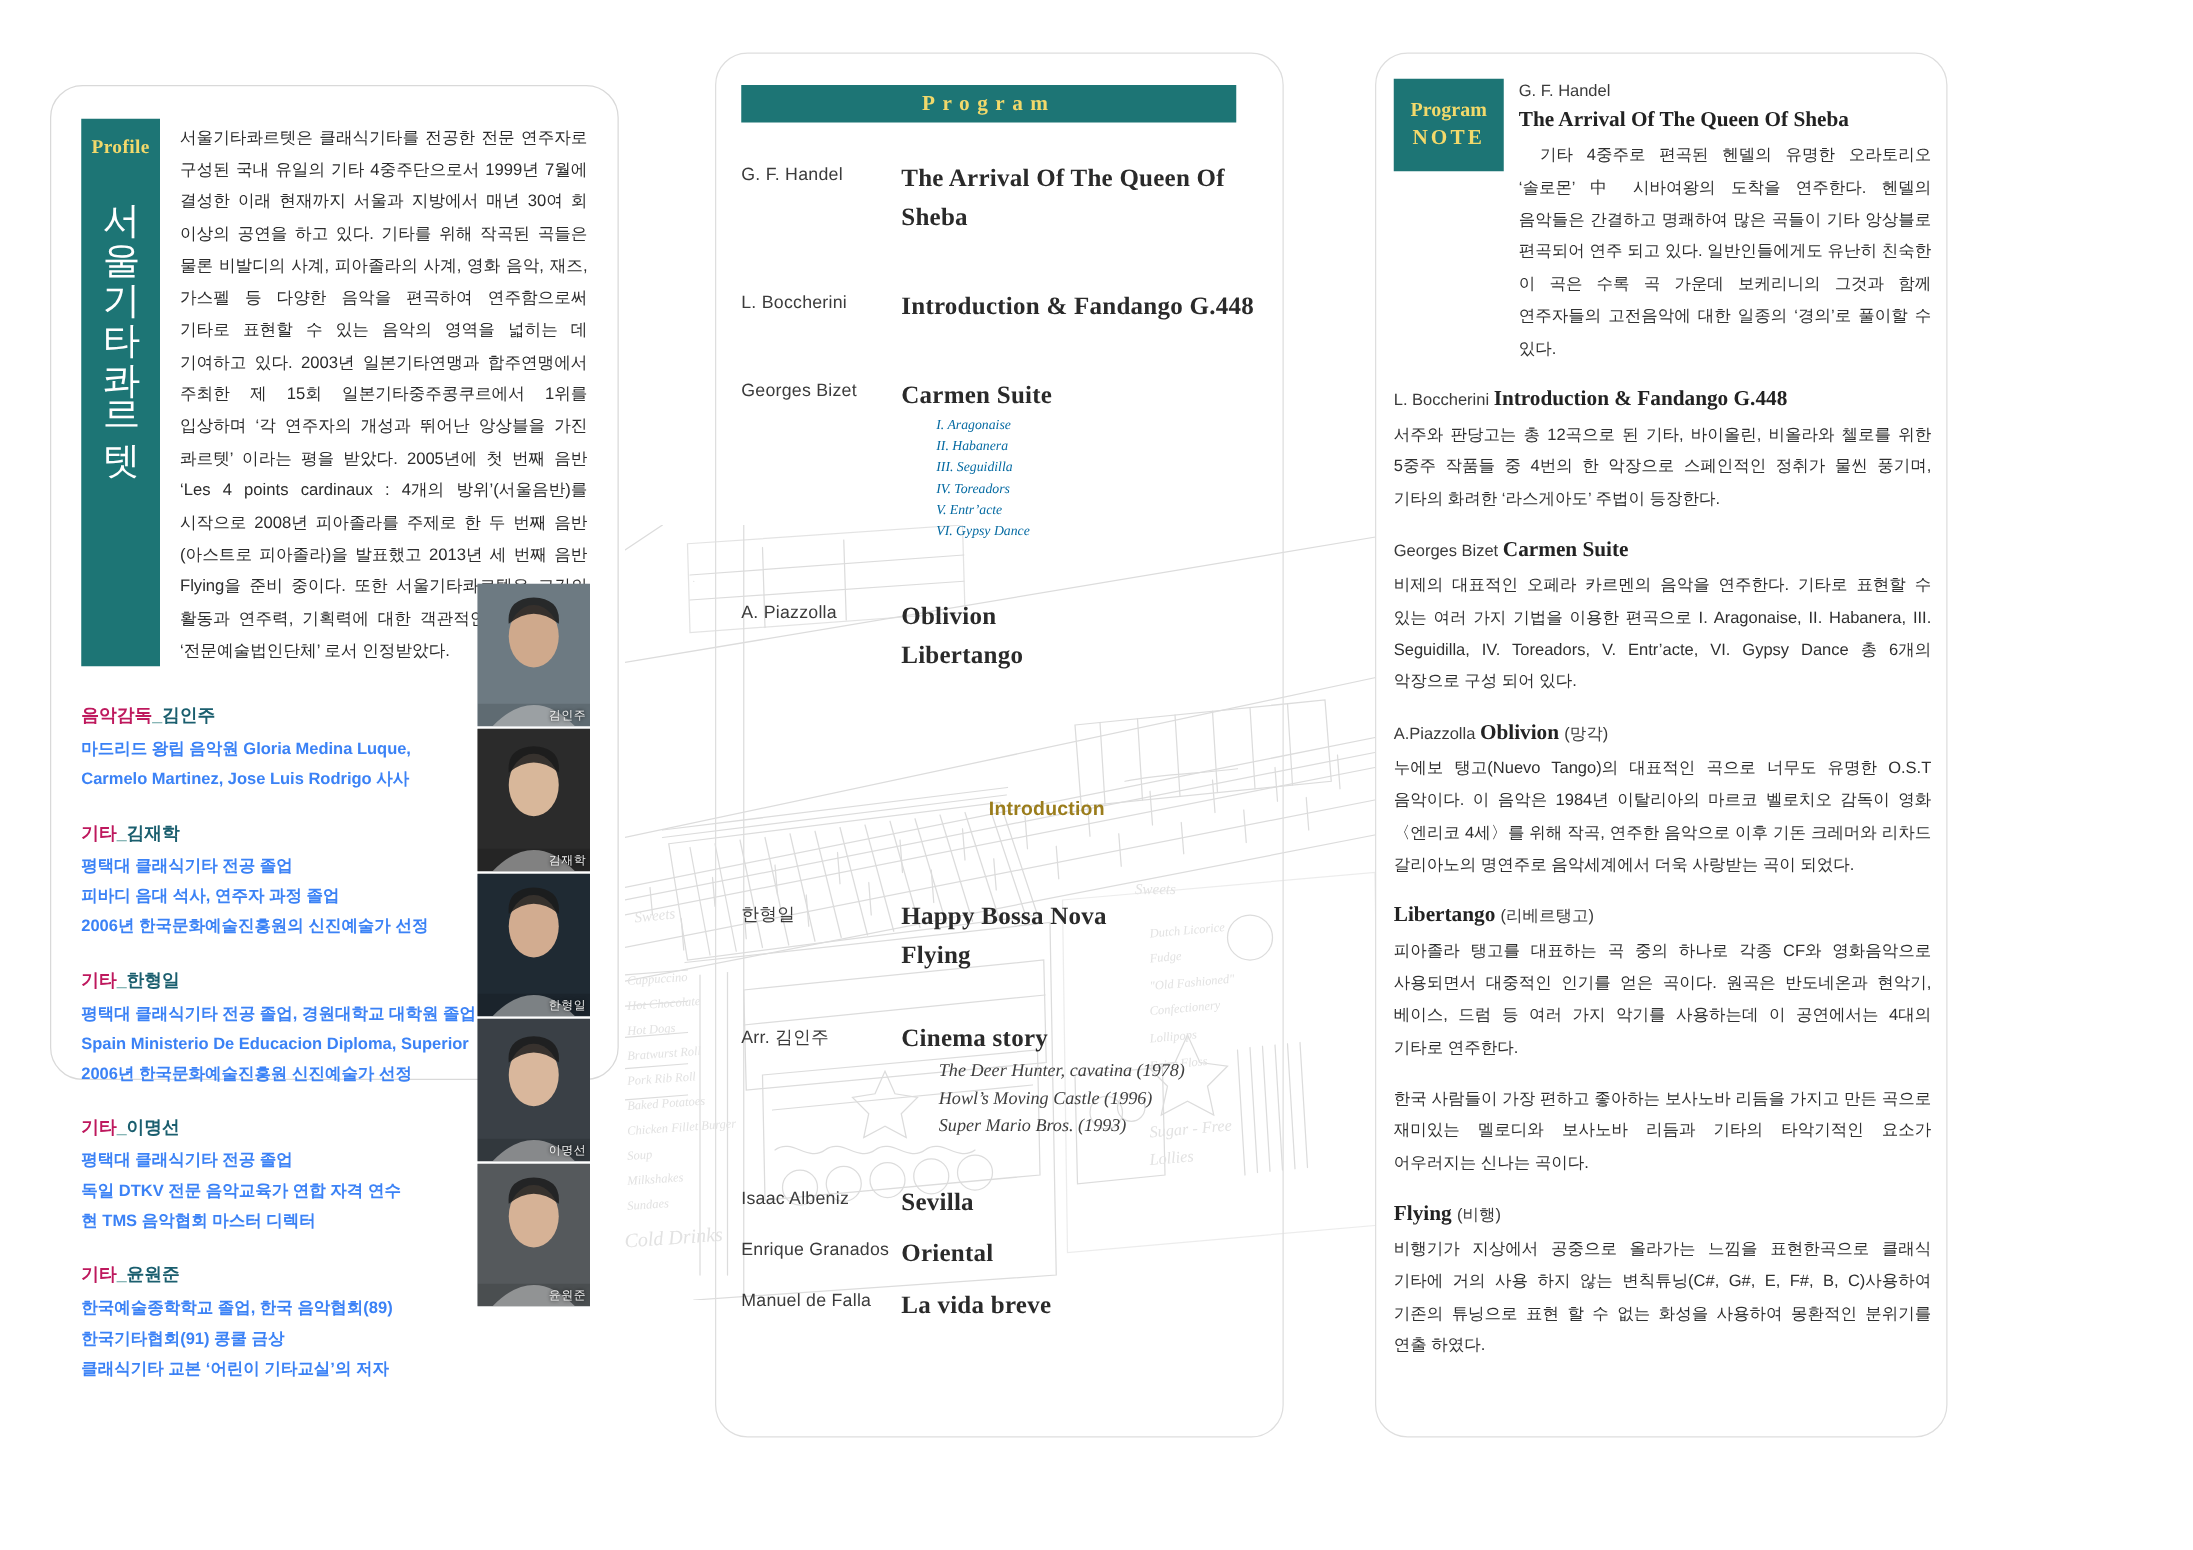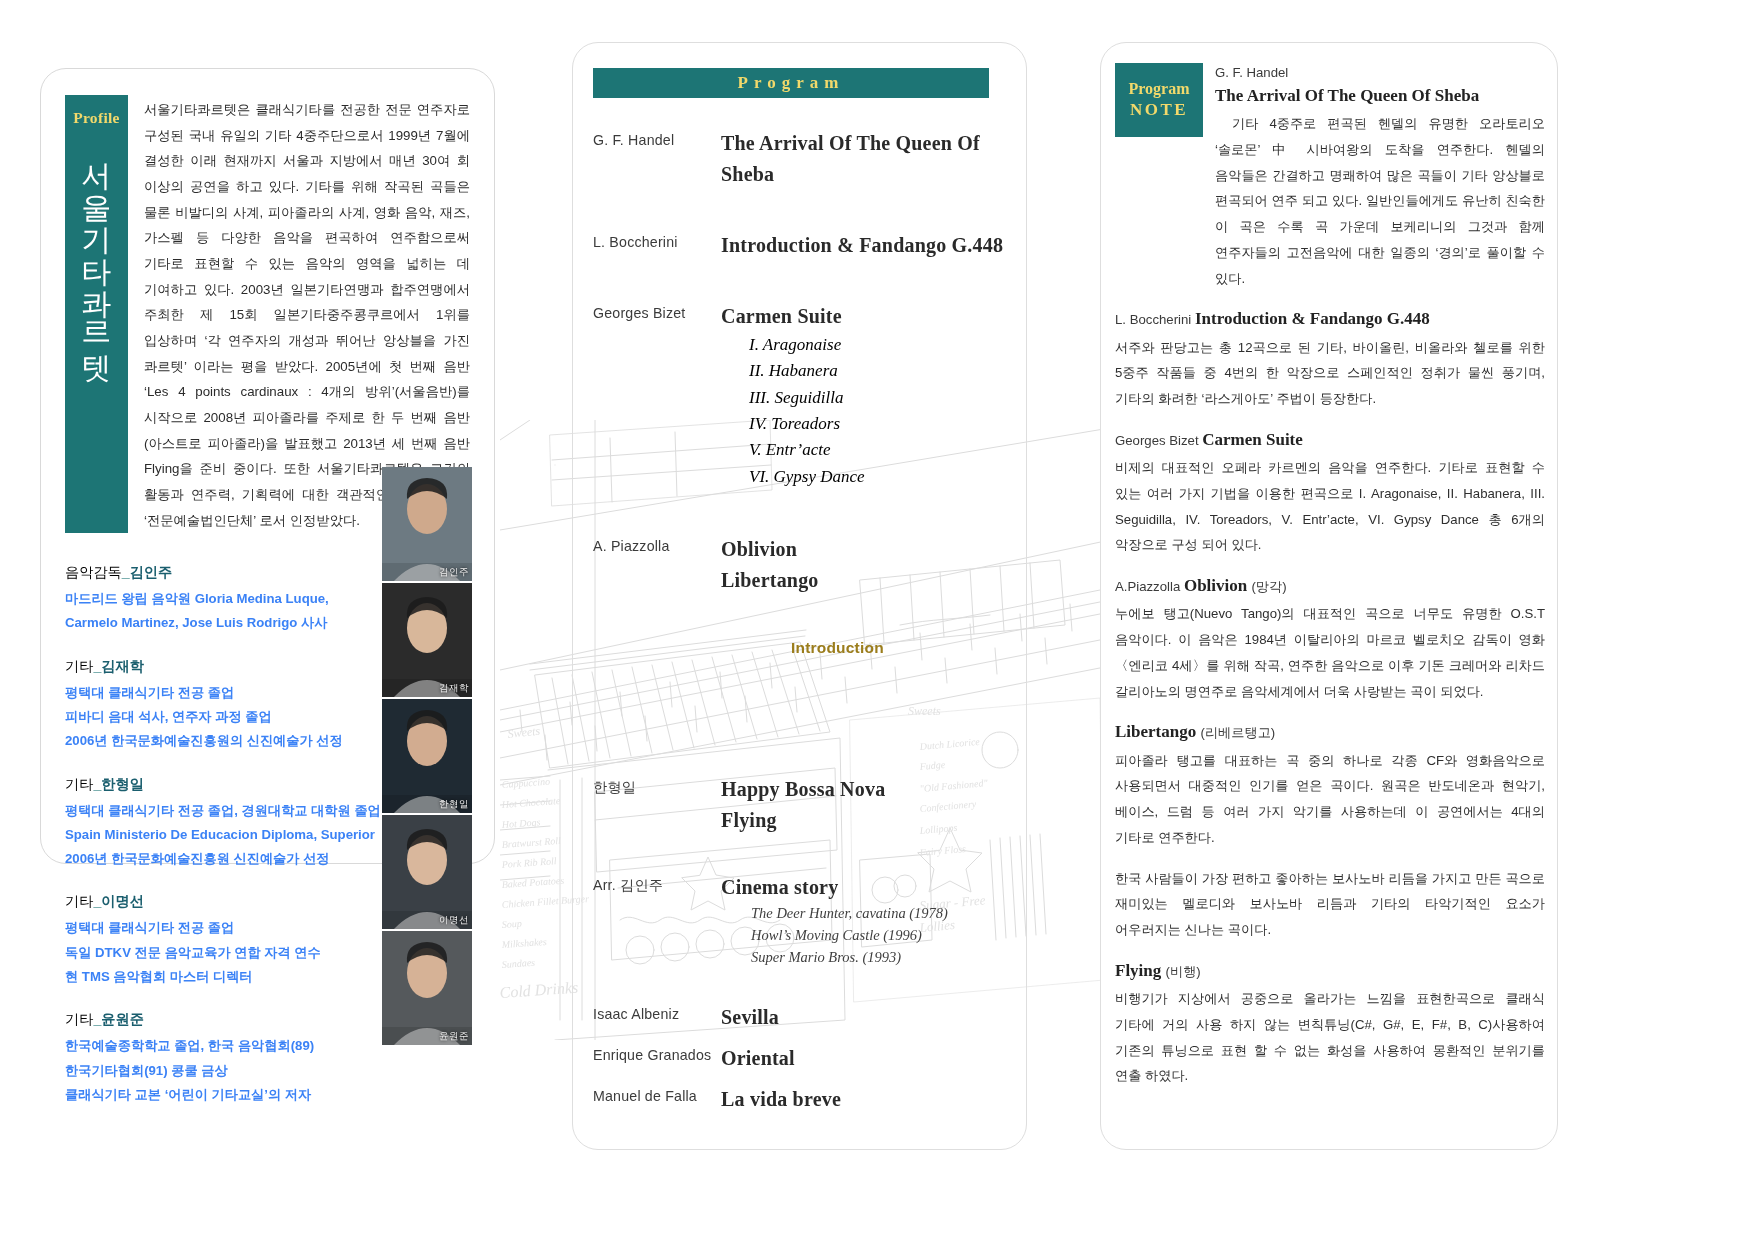--- a/index.html
+++ b/index.html
@@ -50,21 +50,21 @@
     flex: 1; font-size: 13.3px; line-height: 1.93; color: #2b2b2b;
     text-align: justify; text-justify: inter-word; word-break: keep-all;
     padding-top: 2px;
   }
 
   .members { margin-top: 30px; width: 330px; }
   .member { margin-bottom: 21px; }
   .member-head {
     font-size: 14.2px; font-weight: bold; color: #1d7575; margin-bottom: 5px;
   }
-  .member-head .role { color:#000000; font-weight:normal; }
+  .member-head .role { color:#be185d; font-weight:bold; }
   .member-head .nm { color:#1a5e6e; }
   .member-line { font-size: 13.2px; line-height: 1.84; color: #3b82f6; word-break: keep-all; font-weight: bold; }
 
   
   .photos { position: absolute; right: 22px; top: 398px; width: 90px; }
   .photo {
     position: relative; width: 90px; height: 114px; margin-bottom: 2px;
     overflow: hidden; background: #2a2a2a;
   }
   .photo .cap {
@@ -87,21 +87,21 @@
     width: 128px; flex: 0 0 128px; text-align: left;
     font-size: 14.2px; color: #3b3b3b; padding-top: 4px; letter-spacing: .2px;
   }
   .prog-works { flex: 1; }
   .prog-title {
     font-family: "Liberation Serif", serif; font-weight: bold;
     font-size: 20px; color: #2a2a2a; line-height: 1.55; letter-spacing: .2px;
   }
   .prog-mvt {
     font-family: "Liberation Serif", serif; font-style: italic;
-    font-size: 17px; color: #000000; line-height: 1.55; padding-left: 28px;
+    font-size: 11px; color: #0369a1; line-height: 1.55; padding-left: 28px;
   }
   .prog-sub {
     font-family: "Liberation Serif", serif; font-style: italic;
     font-size: 14.5px; color: #3f3f3f; line-height: 1.5; padding-left: 30px;
   }
   .intermission {
     position: absolute; left: 218px; top: 596px;
     font-size: 15.5px; font-weight: bold; color: #9b7d1c; letter-spacing: .2px;
   }
 

